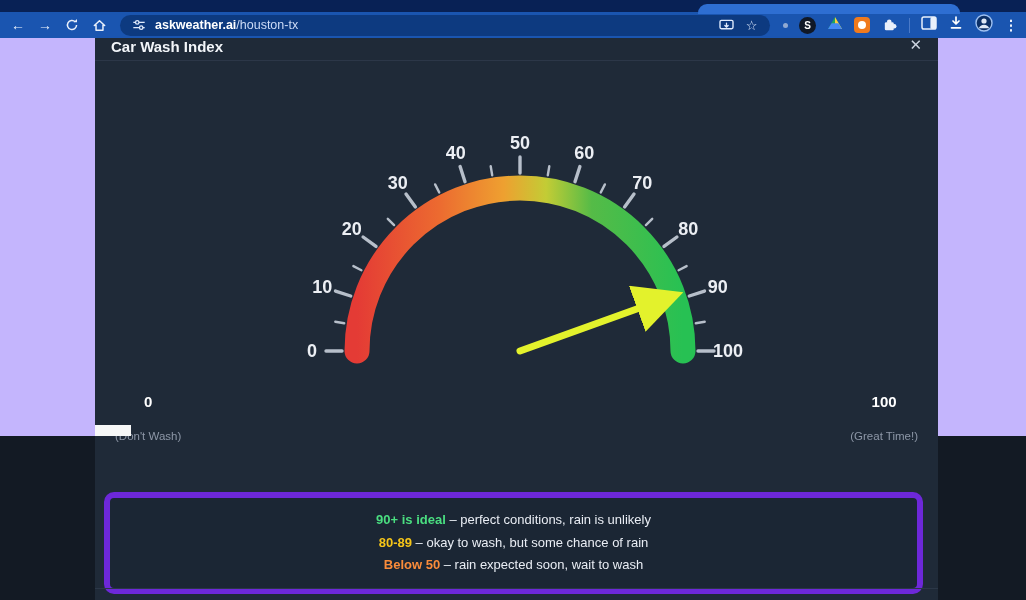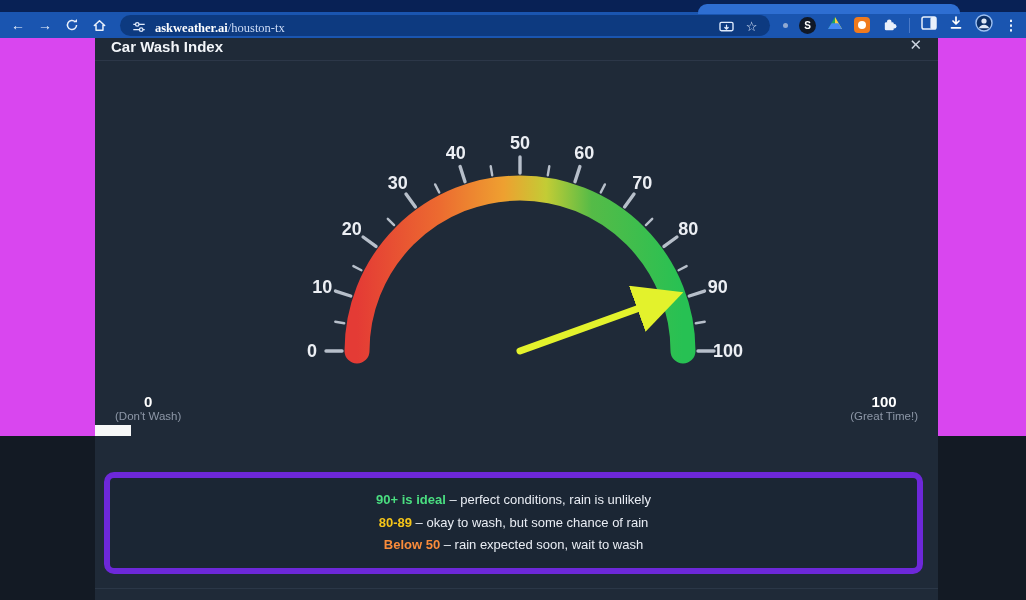--- a/index.html
+++ b/index.html
@@ -7,49 +7,49 @@
   body { font-family:"Liberation Sans", sans-serif; background:#131a24; }
 
   
   .titlebar { height:12px; background:#082155; position:relative; }
   .tab-shape { position:absolute; right:66px; top:4px; width:262px; height:10px;
                background:#2e6ed2; border-radius:9px 9px 0 0; }
   .toolbar { height:26px; background:#1a55b0; display:flex; align-items:center;
              padding:0 8px; gap:7px; }
   .tbtn { width:20px; height:20px; display:flex; align-items:center; justify-content:center;
           color:#e9f0fb; font-size:14px; border-radius:50%; cursor:pointer; flex:0 0 auto; }
-  .addr { height:21px; background:#0d3a80; border-radius:11px; display:flex; align-items:flex-end;
-          gap:8px; padding:0 10px; width:650px; flex:0 0 auto; margin-left:4px;font-family:Liberation Serif, serif; }
+  .addr { height:21px; background:#0d3a80; border-radius:11px; display:flex; align-items:center;
+          gap:8px; padding:0 10px; width:650px; flex:0 0 auto; margin-left:4px; }
   .addr .url { flex:1 1 auto; color:#ffffff; font-size:12.5px; white-space:nowrap; overflow:hidden; }
   .addr .url b { font-weight:700; }
   .addr .url .path { color:#cddcf7; font-weight:400; }
   .pill-ic { width:17px; height:17px; display:flex; align-items:center; justify-content:center;
              color:#dfeafc; font-size:13px; flex:0 0 auto; cursor:pointer; }
   .tools { margin-left:auto; display:flex; align-items:center; gap:11px; }
   .mini-dot { width:5px; height:5px; border-radius:50%; background:#b9c7de; opacity:.75; }
   .s-badge { width:17px; height:17px; border-radius:50%; background:#101826; color:#fff;
              font-size:10px; font-weight:700; display:flex; align-items:center; justify-content:center; }
   .cam-badge { width:16px; height:16px; border-radius:4px; background:#f07a1d; position:relative; }
   .cam-badge::after { content:""; position:absolute; left:4px; top:4px; width:8px; height:8px;
              border-radius:50%; background:#ffffff; }
   .vdiv { width:1px; height:15px; background:#6a93d9; opacity:.6; }
   .menu-dots { color:#eaf1fc; font-size:14px; font-weight:700; }
 
   
-  .page { position:relative; height:398px; background:#d946ef; }
+  .page { position:relative; height:398px; background:#c4b5fd; }
   .modal { position:absolute; left:95px; top:0; width:843px; height:562px; background:#1f2a38; }
   .modal-header { height:22px; position:relative; padding:0 16px; }
   .modal-title { color:#f2f5f9; font-size:15px; font-weight:700; margin-top:-4px; display:inline-block; }
   .modal-close { position:absolute; right:16px; top:-2px; color:#ccd4e0; font-size:15px; cursor:pointer; }
   .modal-divider { border-bottom:1px solid #2c3748; }
   .gauge-svg { display:block; margin:0 auto; }
   .endpoints { display:flex; justify-content:space-between; padding:0 20px; margin-top:12px; }
   .endpoint { text-align:center; }
   .endpoint .val { color:#ffffff; font-size:15px; font-weight:700; }
-  .endpoint .cap { color:#8d97a7; font-size:11.5px; margin-top:0; }
+  .endpoint .cap { color:#8d97a7; font-size:11.5px; margin-top:20px; }
   .legend-box { margin:50px 15px 0 9px; border:6px solid #6d28d9; border-radius:10px;
                 background:#1b2634; padding:11px 10px; text-align:center; }
   .legend-line { color:#e9edf4; font-size:13px; line-height:22.5px; }
   .legend-line .hl { font-weight:700; }
   .modal-footer-line { position:absolute; left:0; right:0; bottom:11px; border-top:1px solid #2b3747; }
   .page-strip { position:absolute; left:95px; bottom:0; width:36px; height:11px; background:#f7f8f8; }
 </style>
 </head>
 <body>
 

